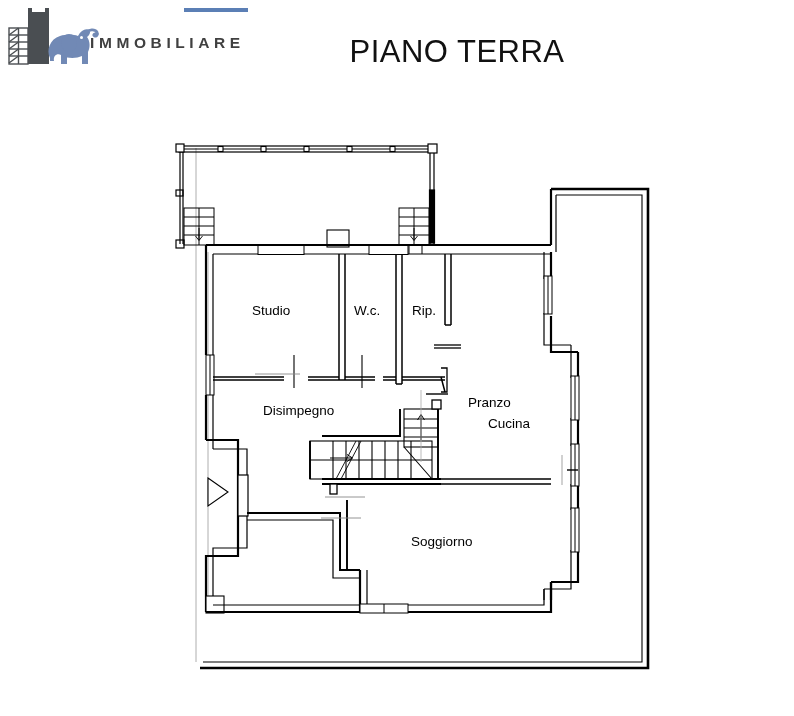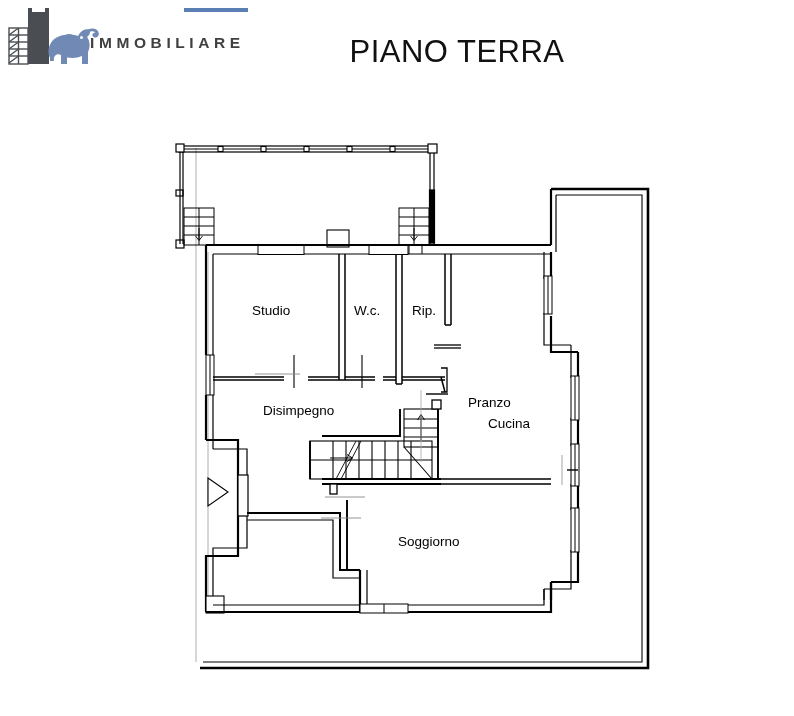--- a/index.html
+++ b/index.html
@@ -384,16 +384,16 @@
       </g>
     </svg>
 
     
     <div class="roomlabel" style="left:252px;top:303px;">Studio</div>
     <div class="roomlabel" style="left:354px;top:303px;">W.c.</div>
     <div class="roomlabel" style="left:412px;top:303px;">Rip.</div>
     <div class="roomlabel" style="left:488px;top:373px;margin-top:43px;">Cucina</div>
     <div class="roomlabel" style="left:468px;top:395px;">Pranzo</div>
     <div class="roomlabel" style="left:263px;top:403px;">Disimpegno</div>
-    <div class="roomlabel" style="left:398px;top:534px;">Soggiorno</div>
+    <div class="roomlabel" style="left:411px;top:534px;">Soggiorno</div>
   </div>
 
 </div>
 
 </body></html>

